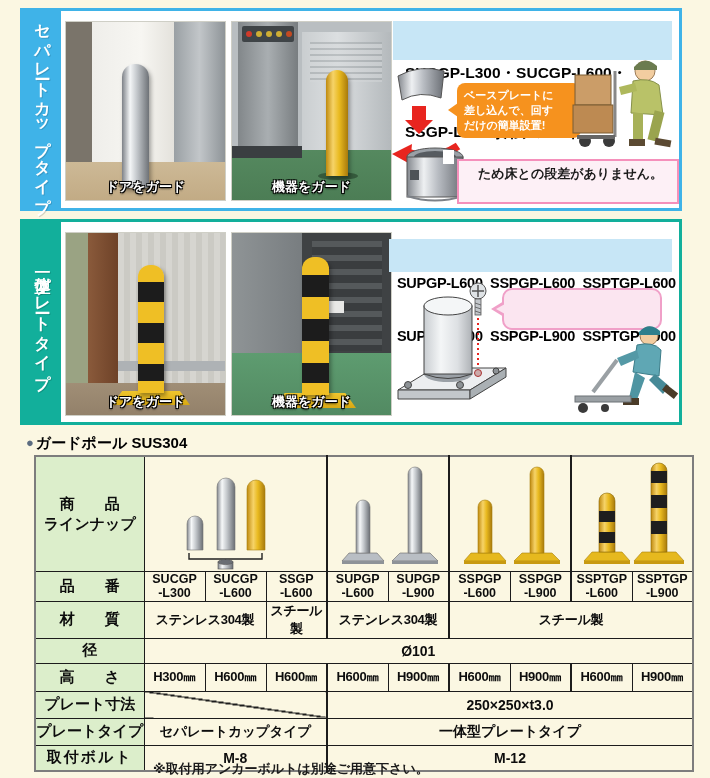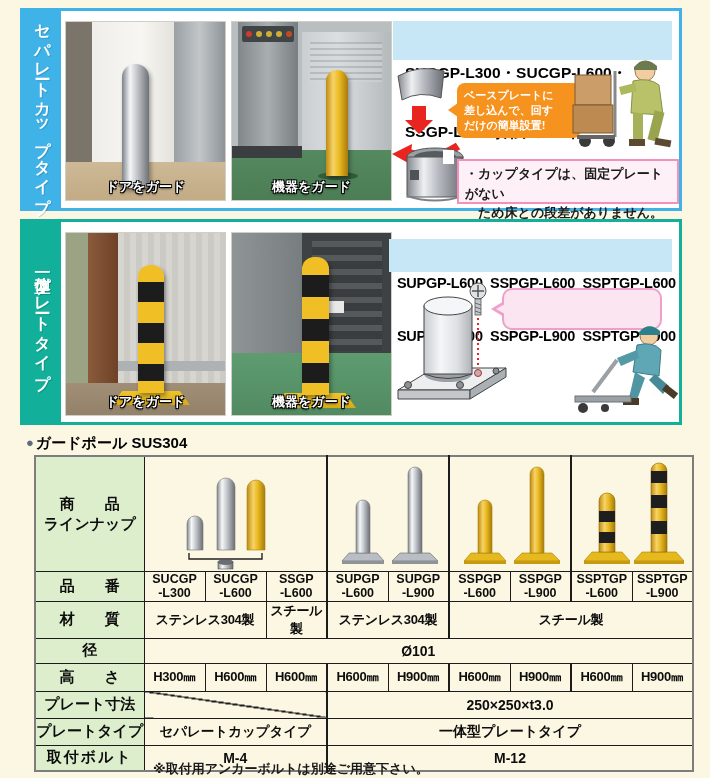--- a/index.html
+++ b/index.html
@@ -145,21 +145,20 @@
     <path d="M63 14 Q74 2 86 13 L86 17 L63 17 Z" fill="#6b7b4f"></path>
     <path d="M62 28 Q78 24 88 32 L92 62 L60 60 Z" fill="#b9c268" stroke="#86914a"></path>
     <path d="M48 34 L64 30 L66 38 L50 42 Z" fill="#aeb85c"></path>
     <rect x="62" y="60" width="10" height="28" fill="#a7b158"></rect>
     <rect x="80" y="58" width="10" height="30" fill="#9aa44e" transform="rotate(14 85 73)"></rect>
     <rect x="58" y="86" width="16" height="7" fill="#5b4a32"></rect>
     <rect x="84" y="86" width="16" height="7" fill="#5b4a32" transform="rotate(10 92 89)"></rect>
   </svg>
 
   <div class="note-pink">
-    <span class="ln">・カップタイプは、固定プレートがない</span>
     <span class="ln ln2">ため床との段差がありません。</span>
   </div>
 </div>
 
 <div class="section sec2">
   <div class="side-strip">
     <span class="side-label">一体型プレートタイプ</span>
   </div>
 
   <div class="photo" style="left:43px;top:11px;width:159px;height:182px;">
@@ -404,19 +403,19 @@
   </tr>
 
   <tr class="r-pt">
     <th><span>プレートタイプ</span></th>
     <td colspan="3" class="val" style="font-size:13.5px">セパレートカップタイプ</td>
     <td colspan="6" class="val gsep">一体型プレートタイプ</td>
   </tr>
 
   <tr class="r-bolt">
     <th style="letter-spacing:2px"><span>取付ボルト</span></th>
-    <td colspan="3" class="val">M-4</td>
+    <td colspan="3" class="val">M-8</td>
     <td colspan="6" class="val gsep">M-12</td>
   </tr>
 </tbody>
   </table>
 
 <div class="footnote">※取付用アンカーボルトは別途ご用意下さい。</div>
 
 </body></html>

